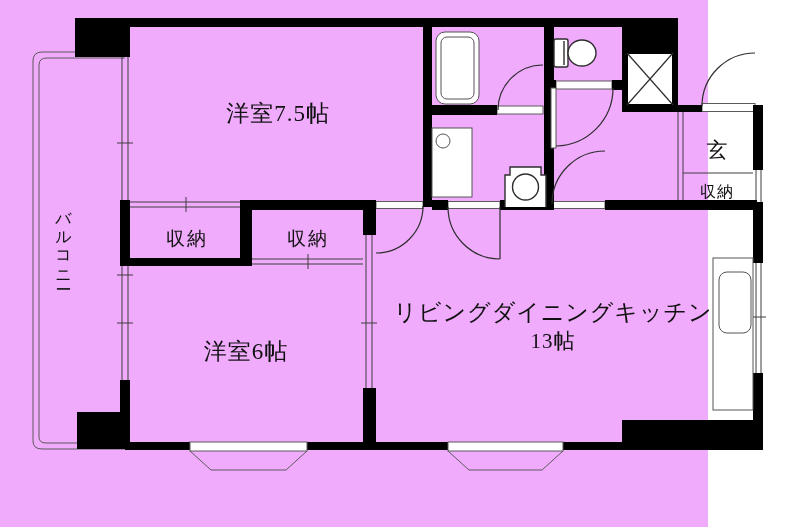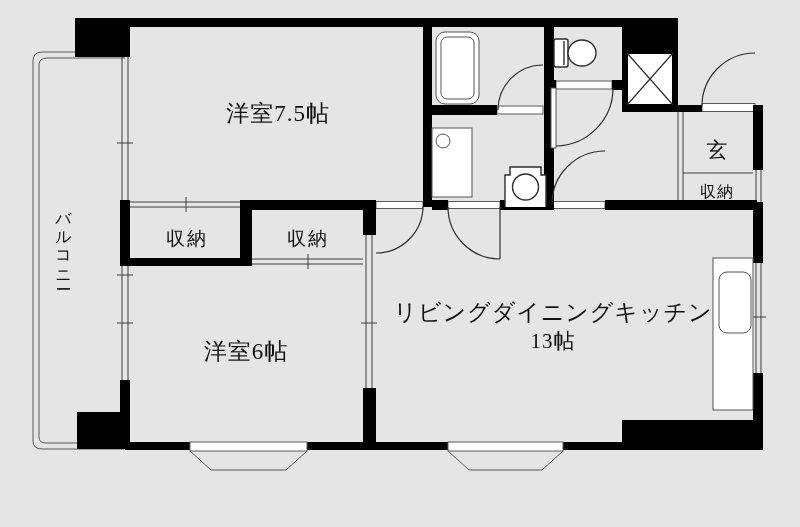--- a/index.html
+++ b/index.html
@@ -1,18 +1,18 @@
 <!DOCTYPE html>
 <html><head>
 <meta charset="utf-8">
 <style>
   html,body{margin:0;padding:0;background:#ffffff;}
   body{width:800px;height:527px;overflow:hidden;
        font-family:"Liberation Serif","DejaVu Serif",serif;}
-  .plan{position:relative;width:800px;height:527px;background:#e5e5e5;}
+  .plan{position:relative;width:708px;height:527px;background:#f0abfc;}
   svg{display:block;}
   .wall{fill:#000;stroke:none;}
   .thin{stroke:#3f3f3f;stroke-width:1;fill:none;}
   .thin2{stroke:#5a5a5a;stroke-width:1;fill:none;}
   .band{fill:#fff;stroke:#5a5a5a;stroke-width:1;}
   .fixture{fill:#fff;stroke:#2e2e2e;stroke-width:1.4;}
   .fixture-light{fill:#fff;stroke:#555;stroke-width:1;}
   .arc{fill:none;stroke:#2e2e2e;stroke-width:1.2;}
   text{fill:#111;}
   .room-label{font-size:23px;letter-spacing:1px;text-anchor:middle;}

